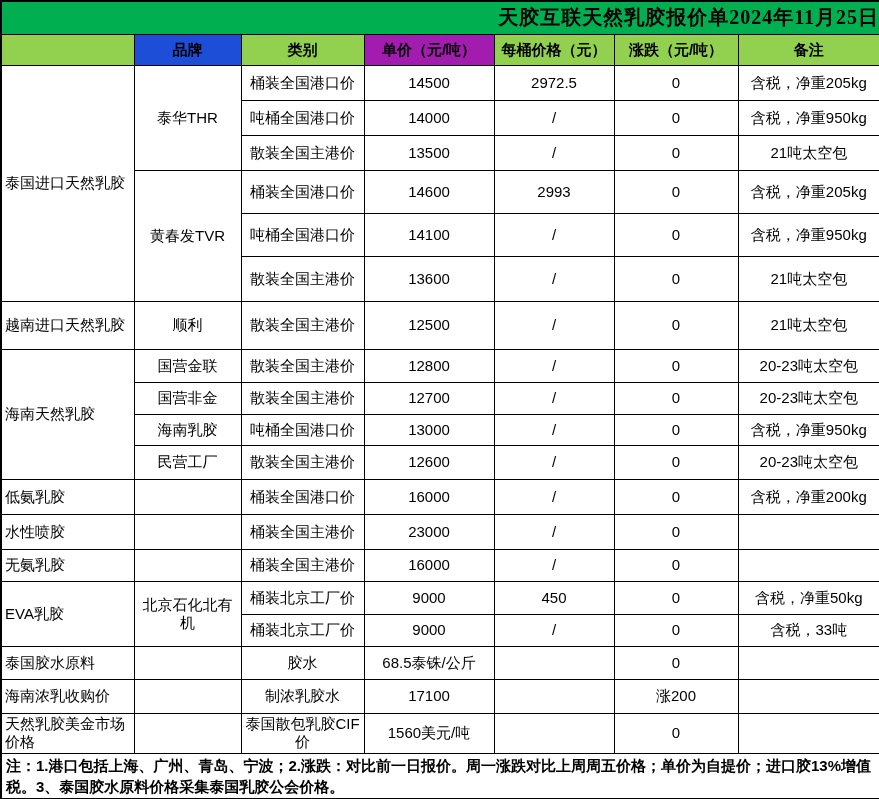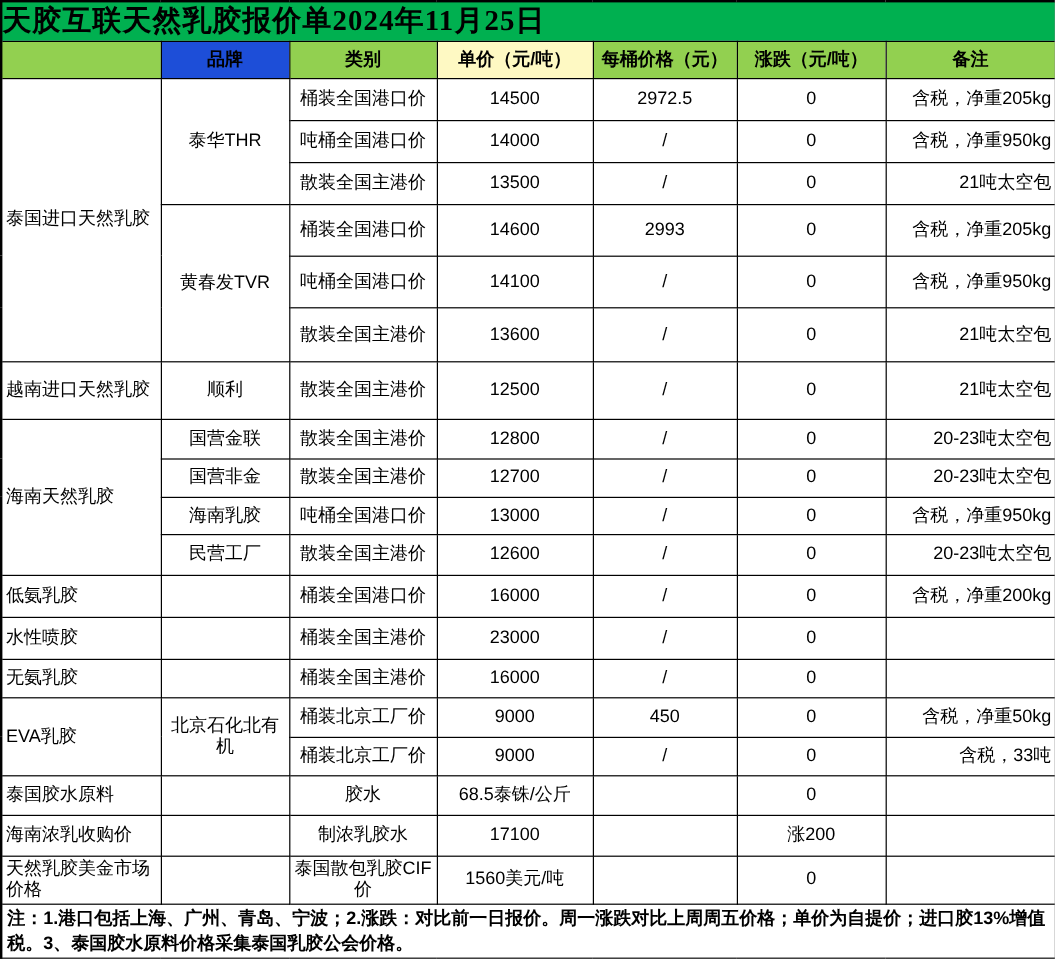--- a/index.html
+++ b/index.html
@@ -26,42 +26,42 @@
     border: 1px solid #000;
     box-sizing: border-box;
     overflow: hidden;
     padding: 0 3px;
     font-size: 15px;
     line-height: 1.18;
     vertical-align: middle;
   }
   tr.title-row td {
     height: 33px;
-    text-align: left;
+    text-align: right;
     font-weight: bold;
-    font-size: 24px;
+    font-size: 20px;
     font-family: "Liberation Serif", "DejaVu Serif", serif;
     letter-spacing: 1px;
     padding: 0;
   }
   tr.header-row th {
     height: 31px;
     text-align: center;
     font-weight: bold;
   }
   td.category {
     font-weight: normal;
     text-align: left;
   }
   td.brand, td.kind, td.num {
     text-align: center;
     font-weight: normal;
   }
   td.note {
-    text-align: right;
+    text-align: center;
     font-weight: normal;
   }
   tr.footnote-row td {
     height: 32px;
     font-weight: bold;
     text-align: left;
     line-height: 21px;
     padding: 1px 4px;
     vertical-align: top;
   }
@@ -81,21 +81,21 @@
       <col style="width:142px">
     </colgroup>
     <thead>
       <tr class="title-row">
         <td colspan="7" style="background: rgb(0, 176, 80);">天胶互联天然乳胶报价单2024年11月25日</td>
       </tr>
       <tr class="header-row">
         <th style="background: rgb(146, 208, 80);"></th>
         <th style="background: #1d4ed8;">品牌</th>
         <th style="background: rgb(146, 208, 80);">类别</th>
-        <th style="background: #fef9c3;">单价（元/吨）</th>
+        <th style="background: #a21caf;">单价（元/吨）</th>
         <th style="background: rgb(146, 208, 80);">每桶价格（元）</th>
         <th style="background: rgb(146, 208, 80);">涨跌（元/吨）</th>
         <th style="background: rgb(146, 208, 80);">备注</th>
       </tr>
     </thead>
     <tbody>
         <tr style="height: 35px;">
           <td rowspan="6" class="category">泰国进口天然乳胶</td>
           <td rowspan="3" class="brand">泰华THR</td>
           <td class="kind">桶装全国港口价</td>

